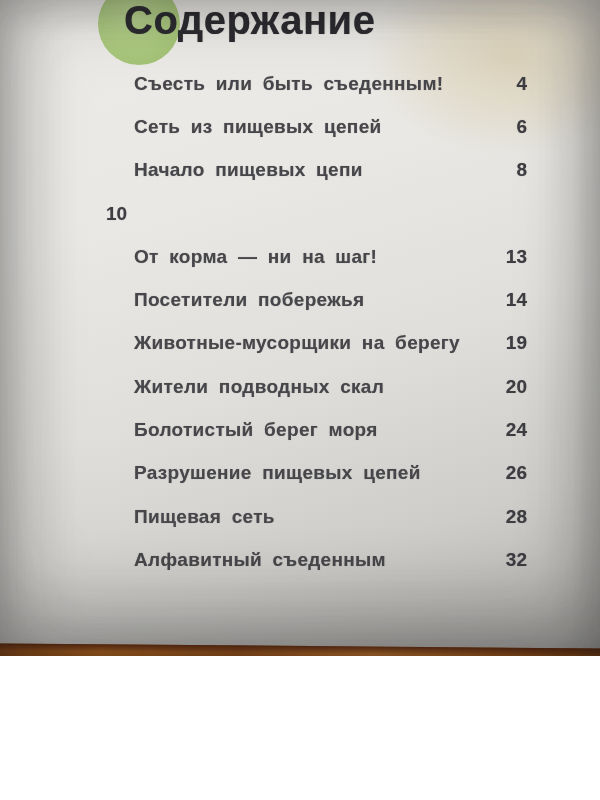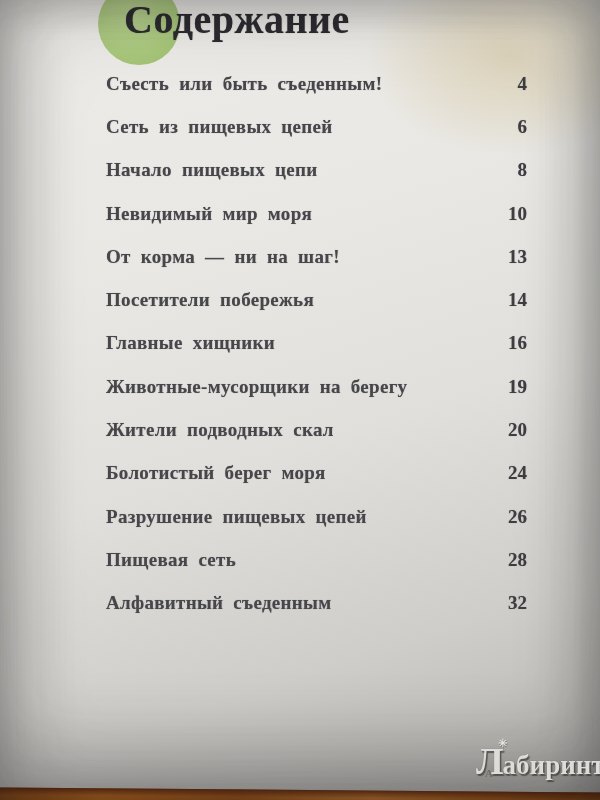--- a/index.html
+++ b/index.html
@@ -1,21 +1,21 @@
 <!DOCTYPE html>
 <html><head>
 <meta charset="utf-8">
 <style>
   html, body { margin: 0; padding: 0; }
   .stage {
     position: relative;
     width: 600px;
-    height: 800px;
+    height: 656px;
     overflow: hidden;
-    font-family: Liberation Serif, serif;
+    font-family: Liberation Sans, sans-serif;
     background: linear-gradient(163deg,
       #edebe7 0%, #e9e8e4 30%, #e0dfdb 55%,
       #cecdc9 78%, #b6b5b1 97%, #aaa9a7 100%);
   }
   
   .stain {
     position: absolute;
     right: -60px; top: -50px;
     width: 300px; height: 210px;
     background: radial-gradient(ellipse at center,
@@ -66,20 +66,21 @@
     height: 43.3px;
   }
   .toc-label {
     font-size: 19px;
     font-weight: bold;
     color: #47474b;
     letter-spacing: 0.3px;
     word-spacing: 5px;
     text-shadow: 0 0 1px rgba(70,70,76,0.45);
     white-space: nowrap;
+    margin-left: 28px;
   }
   .toc-page {
     font-size: 19px;
     font-weight: bold;
     color: #3d3d42;
     text-shadow: 0 0 1px rgba(70,70,76,0.45);
   }
   .watermark {
     position: absolute;
     left: 476px; top: 744px;
@@ -142,34 +143,29 @@
     </div>
     <div class="toc-row">
       <span class="toc-label">Сеть из пищевых цепей</span>
       <span class="toc-page">6</span>
     </div>
     <div class="toc-row">
       <span class="toc-label">Начало пищевых цепи</span>
       <span class="toc-page">8</span>
     </div>
     <div class="toc-row">
-      <span class="toc-label">Невидимый мир моря</span>
       <span class="toc-page">10</span>
     </div>
     <div class="toc-row">
       <span class="toc-label">От корма — ни на шаг!</span>
       <span class="toc-page">13</span>
     </div>
     <div class="toc-row">
       <span class="toc-label">Посетители побережья</span>
       <span class="toc-page">14</span>
-    </div>
-    <div class="toc-row">
-      <span class="toc-label">Главные хищники</span>
-      <span class="toc-page">16</span>
     </div>
     <div class="toc-row">
       <span class="toc-label">Животные-мусорщики на берегу</span>
       <span class="toc-page">19</span>
     </div>
     <div class="toc-row">
       <span class="toc-label">Жители подводных скал</span>
       <span class="toc-page">20</span>
     </div>
     <div class="toc-row">

